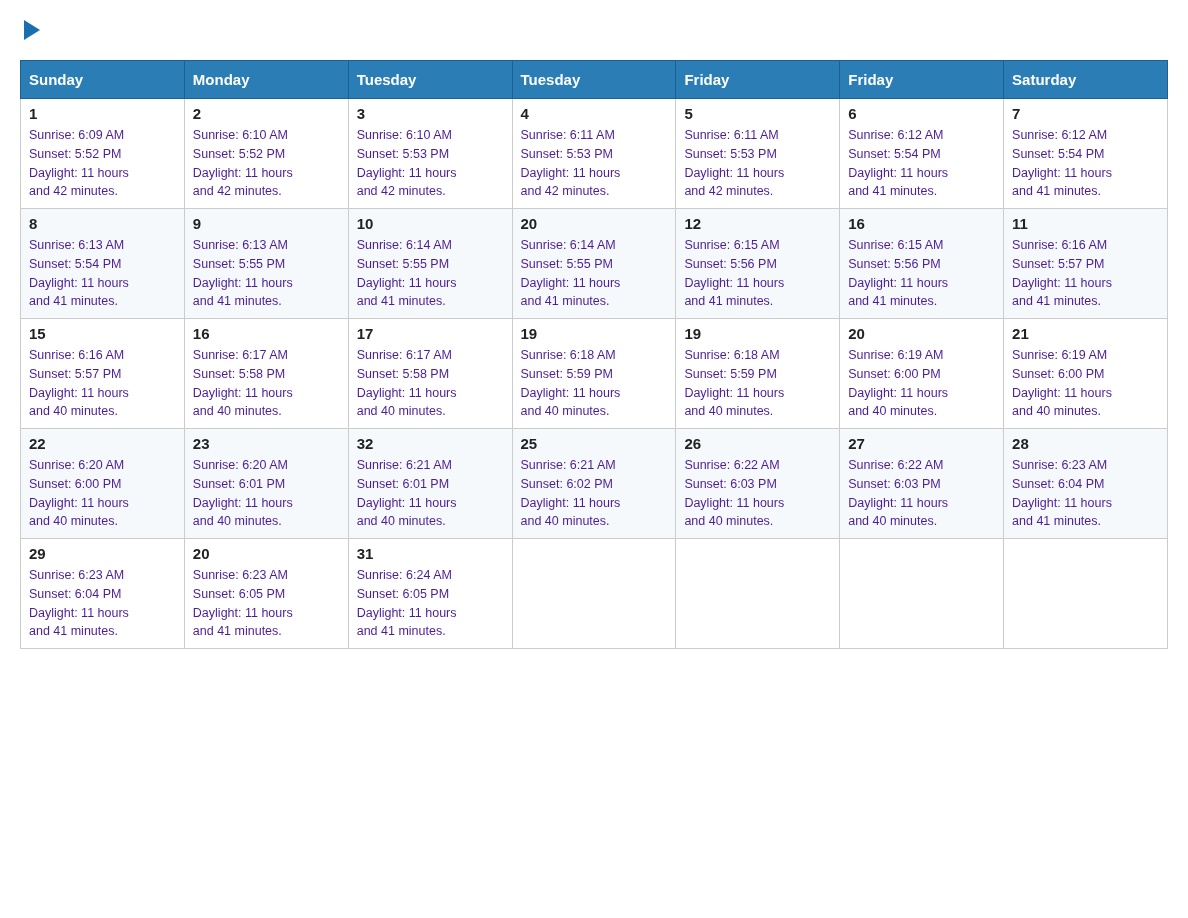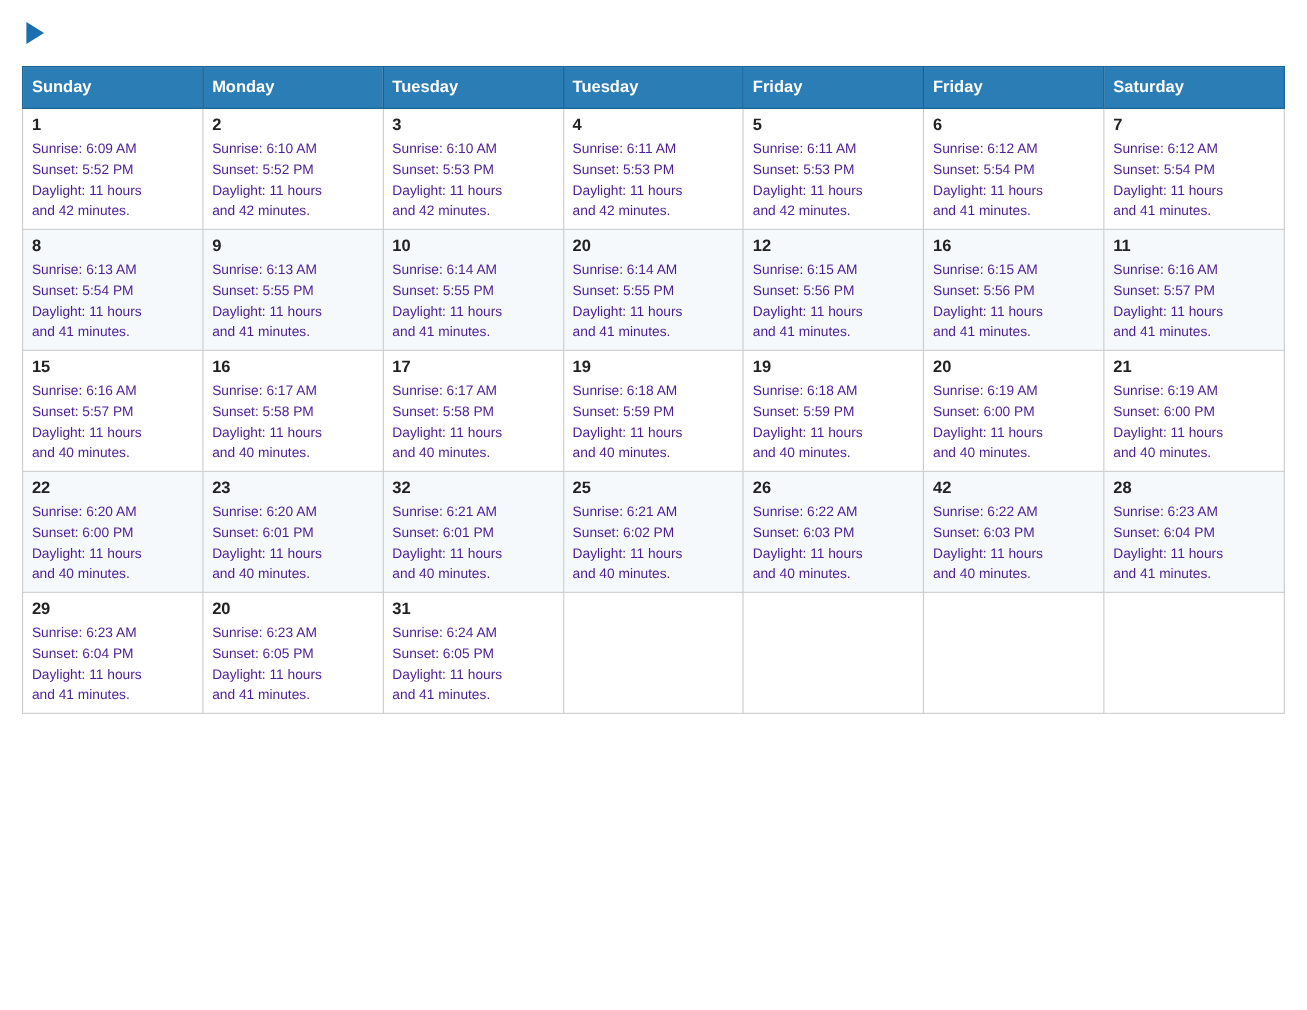--- a/index.html
+++ b/index.html
@@ -363,21 +363,21 @@
         <td>
           <div class="day-number">26</div>
           <div class="day-info">
             Sunrise: 6:22 AM<br>
             Sunset: 6:03 PM<br>
             Daylight: 11 hours<br>
             and 40 minutes.
           </div>
         </td>
         <td>
-          <div class="day-number">42</div>
+          <div class="day-number">27</div>
           <div class="day-info">
             Sunrise: 6:22 AM<br>
             Sunset: 6:03 PM<br>
             Daylight: 11 hours<br>
             and 40 minutes.
           </div>
         </td>
         <td>
           <div class="day-number">28</div>
           <div class="day-info">

